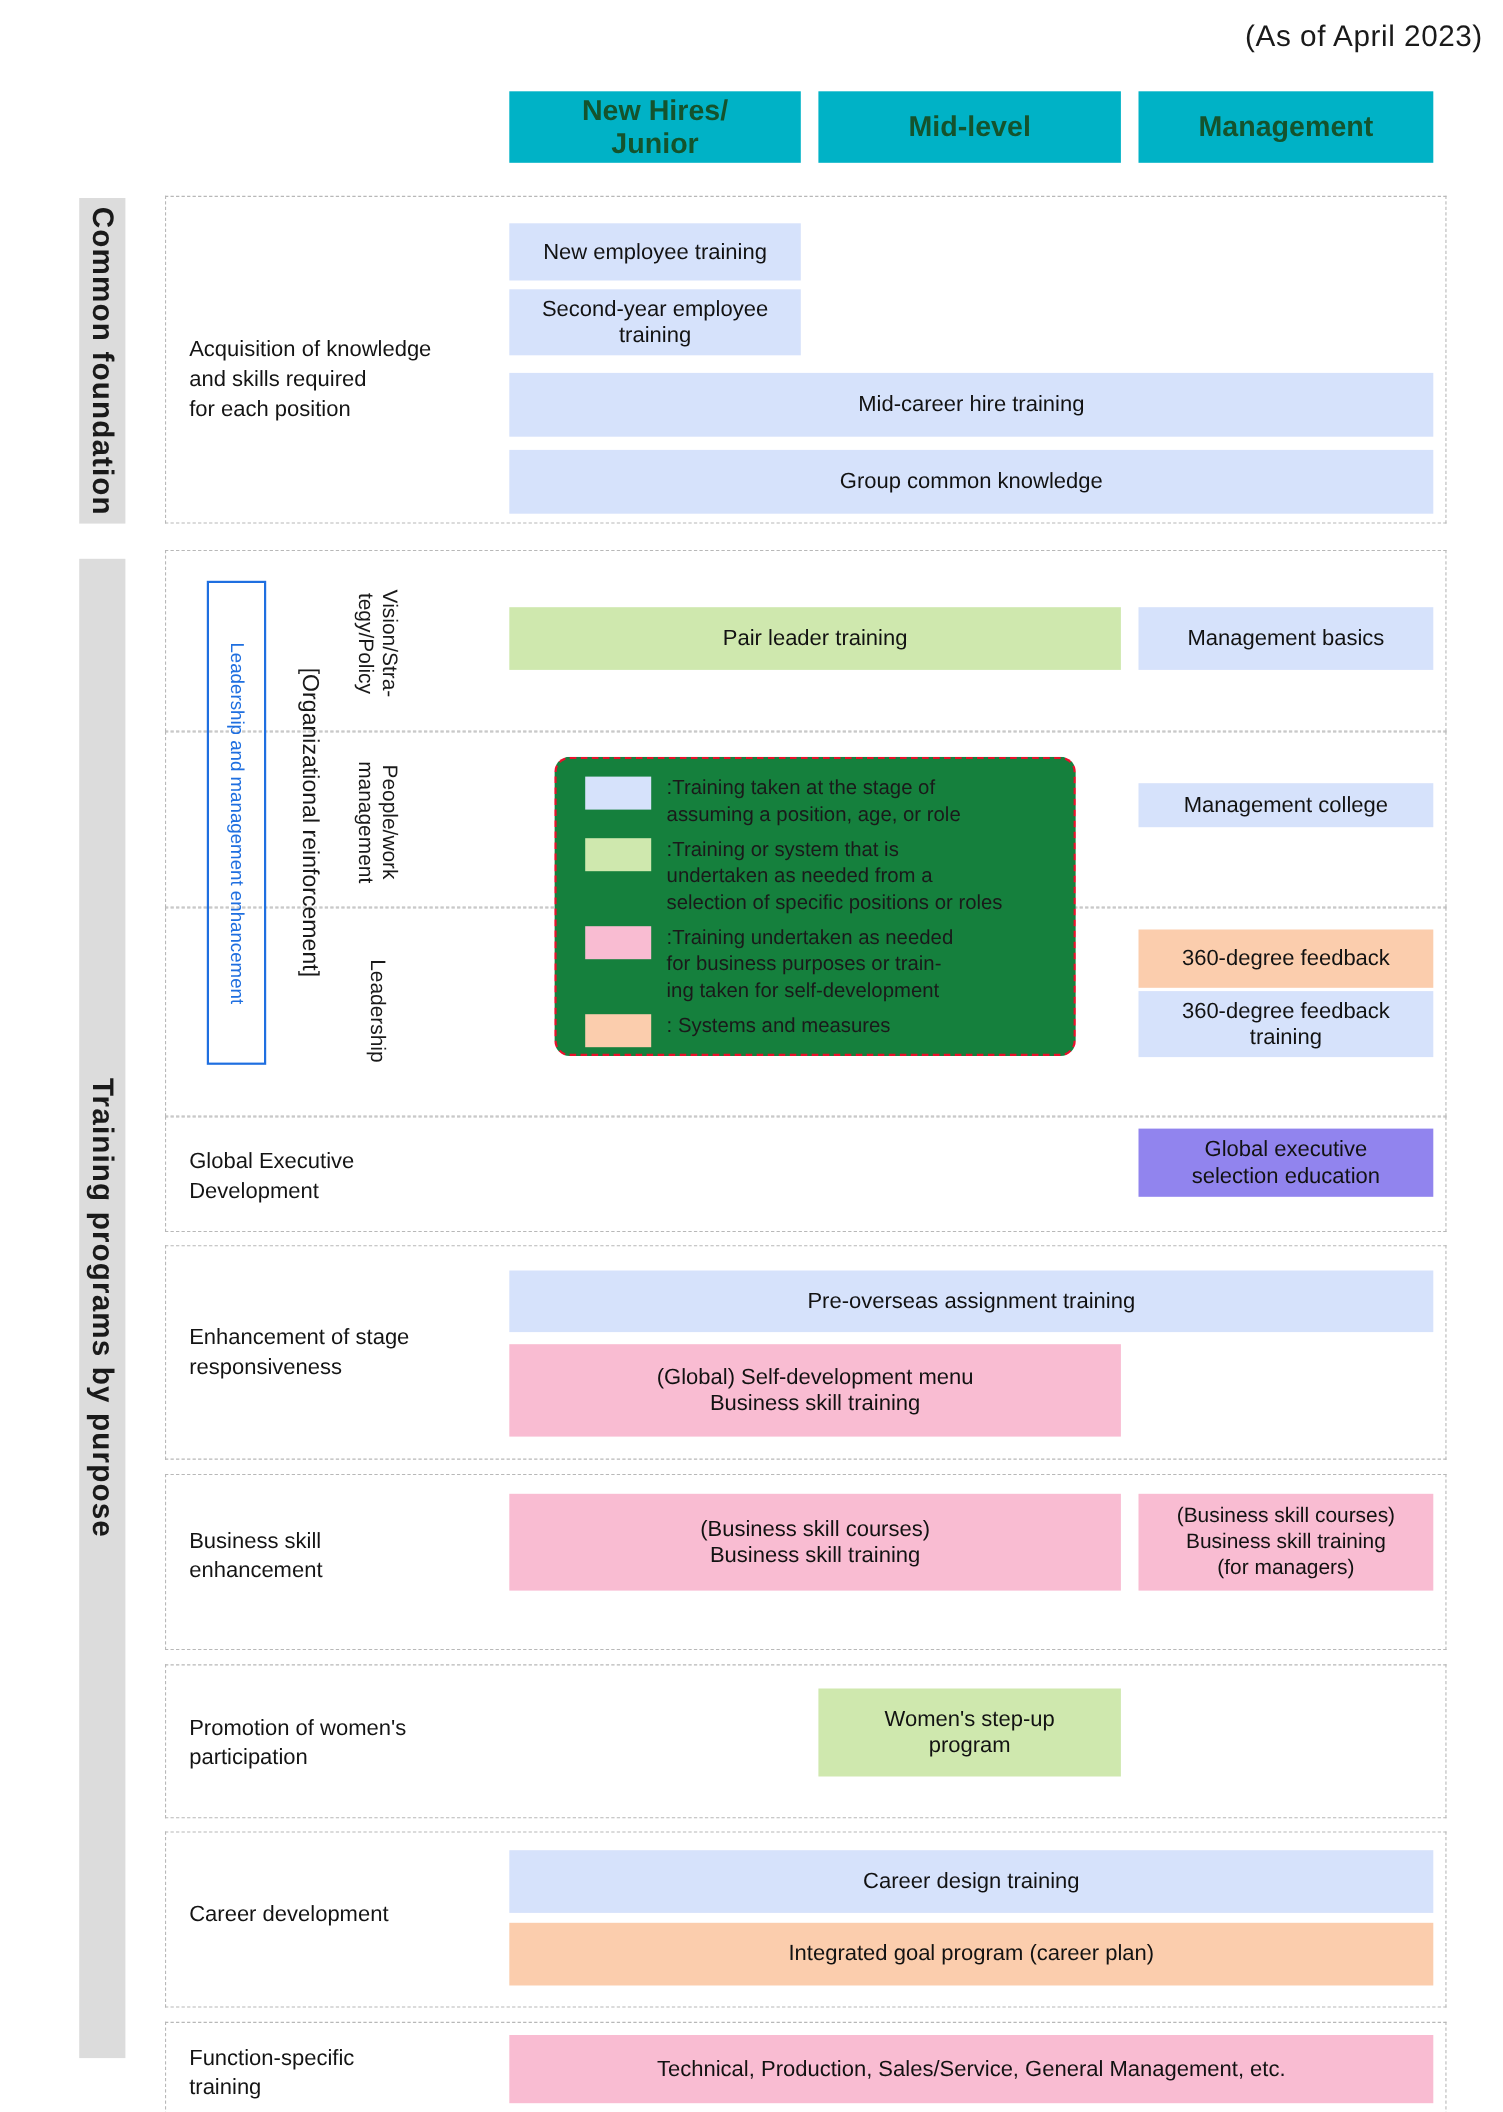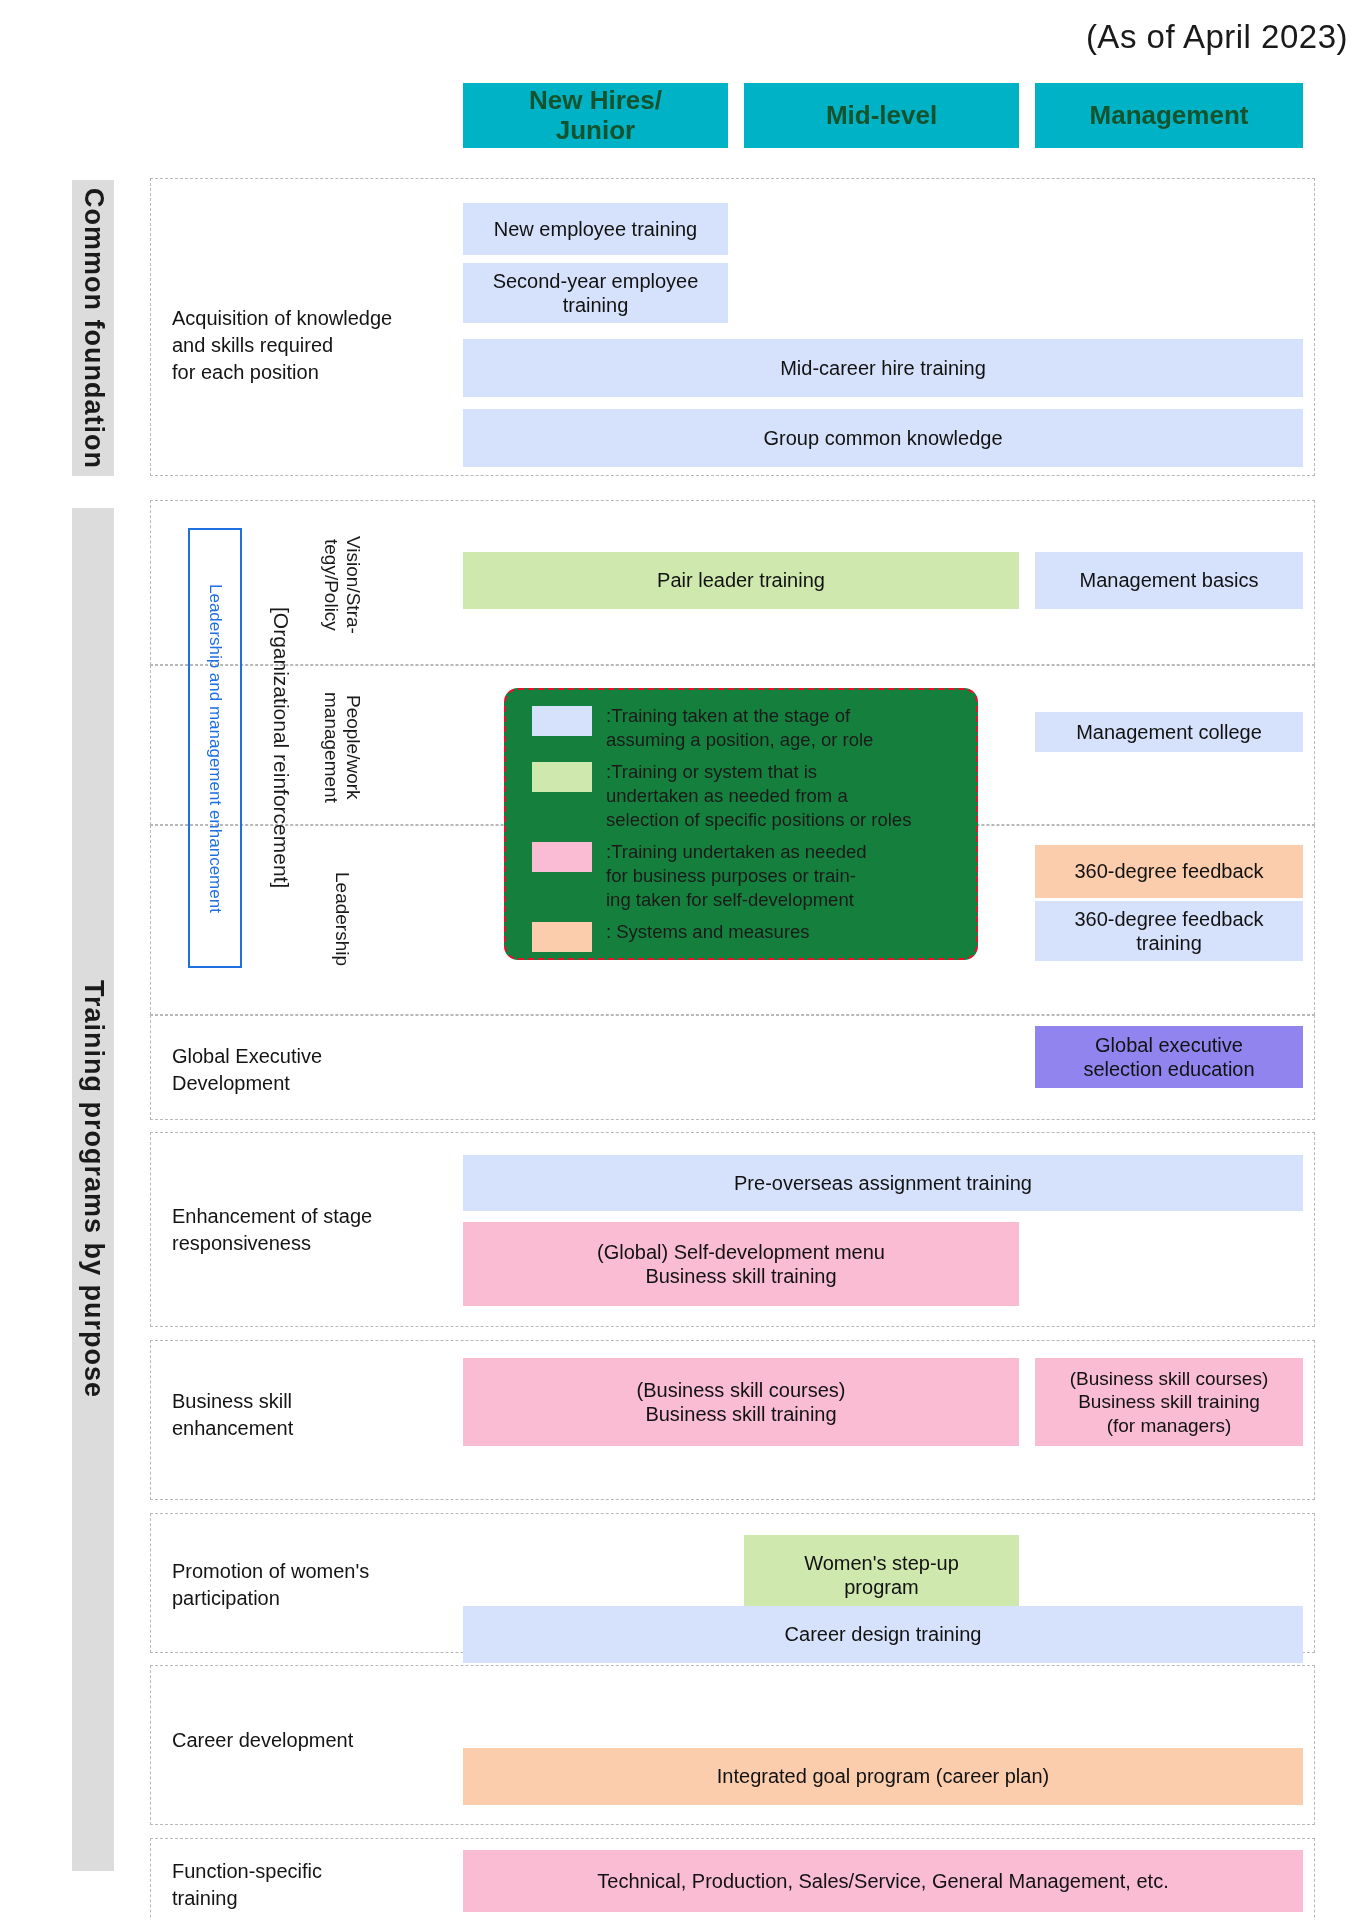--- a/index.html
+++ b/index.html
@@ -5,21 +5,21 @@
   html,body{margin:0;padding:0;background:#ffffff;}
   body{
     width:1366px;height:1920px;position:relative;overflow:hidden;
     font-family:"Liberation Sans","DejaVu Sans",sans-serif;
     color:#1a1a1a;
   }
   .abs{position:absolute;box-sizing:border-box;}
 
   
   #asof{
-    top:18px;right:18px;font-size:33px;font-weight:400;letter-spacing:.5px;
+    top:18px;right:18px;font-size:27px;font-weight:400;letter-spacing:.5px;
   }
 
   
   .colhead{
     background:#00b2c6;color:#14532d;font-weight:bold;font-size:26px;
     display:flex;align-items:center;justify-content:center;text-align:center;
     line-height:1.12;
   }
 
   
@@ -210,21 +210,21 @@
 <div class="abs sect" style="left:150px;top:1513px;width:1165px;height:140px;"></div>
 <div class="abs plabel" style="left:172px;top:1550px;width:250px;height:70px;white-space:pre-line;">Promotion of women's
 participation</div>
 <div class="abs box c-green" style="left:744px;top:1535px;width:275px;height:80px;">
   <span style="white-space:pre-line;">Women's step-up
 program</span>
 </div>
 
 <div class="abs sect" style="left:150px;top:1665px;width:1165px;height:160px;"></div>
 <div class="abs plabel" style="left:172px;top:1710px;width:250px;height:60px;white-space:pre-line;">Career development</div>
-<div class="abs box c-blue" style="left:463px;top:1606px;width:840px;height:57px;">
+<div class="abs box c-blue" style="left:463px;top:1682px;width:840px;height:57px;">
   <span style="white-space:pre-line;">Career design training</span>
 </div>
 <div class="abs box c-orange" style="left:463px;top:1748px;width:840px;height:57px;">
   <span style="white-space:pre-line;">Integrated goal program (career plan)</span>
 </div>
 
 <div class="abs sect" style="left:150px;top:1838px;width:1165px;height:95px;"></div>
 <div class="abs plabel" style="left:172px;top:1855px;width:250px;height:60px;white-space:pre-line;">Function-specific
 training</div>
 <div class="abs box c-pink" style="left:463px;top:1850px;width:840px;height:62px;">

